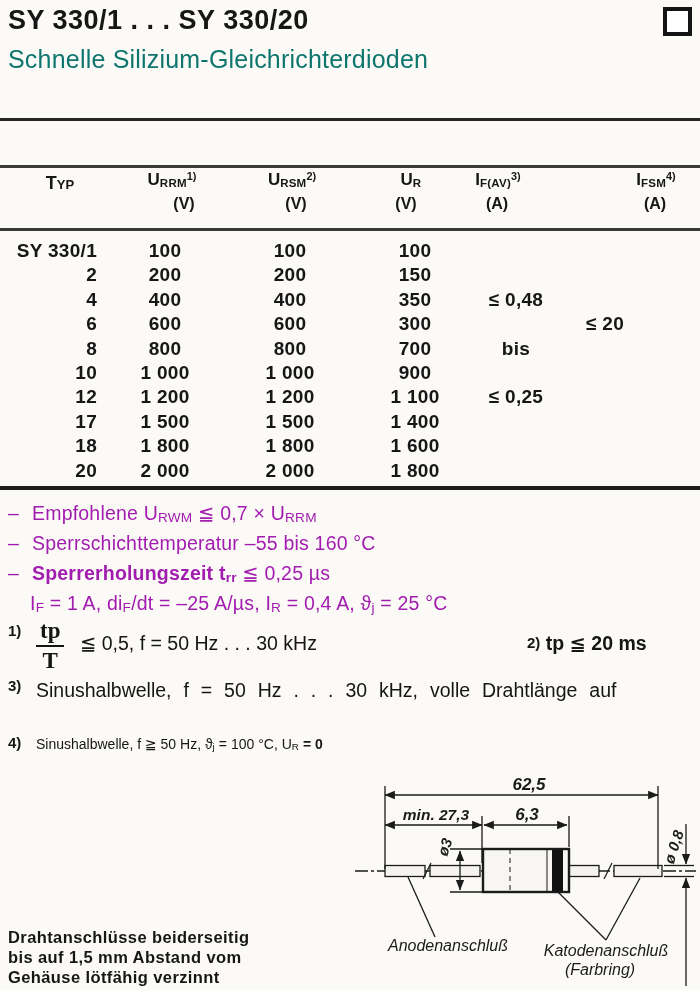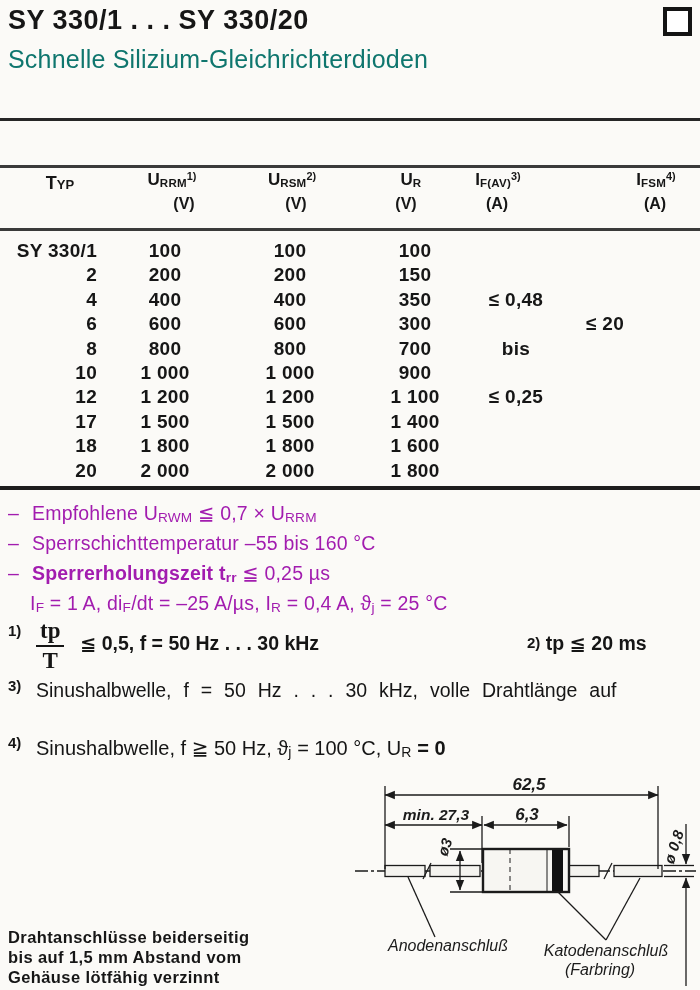--- a/index.html
+++ b/index.html
@@ -40,28 +40,28 @@
   .note .dash{display:inline-block;width:24px;}
   .note sub,.fn sub{font-size:70%;vertical-align:-12%;letter-spacing:.2px;}
   #note1{top:502px;} #note2{top:532px;} #note3{top:562px;}
   #note4{top:592px;left:30px;}
   
   .fnm{font-size:15px;font-weight:bold;}
   #fn1-marker{left:8px;top:622px;}
   #fn1-frac{left:36px;top:618px;font-size:23px;font-weight:bold;text-align:center;font-family:Liberation Serif, serif;}
   #fn1-frac .num{display:block;border-bottom:2.5px solid #141414;padding:0 4px 1px;}
   #fn1-frac .den{display:block;padding-top:1px;}
-  #fn1-text{left:80px;top:632px;font-size:19.5px;font-weight:bold;white-space:nowrap;text-align:center;}
+  #fn1-text{left:80px;top:632px;font-size:19.5px;font-weight:normal;white-space:nowrap;text-align:center;}
   #fn2{left:527px;top:632px;font-size:19.5px;font-weight:bold;white-space:nowrap;}
   #fn2 .fnm{vertical-align:12%;}
   #fn3-marker{left:8px;top:677px;}
   #fn3-line1{left:36px;top:679px;font-size:19.5px;word-spacing:6.5px;white-space:nowrap;}
   #fn3-line2{left:36px;top:705px;font-size:19.5px;white-space:nowrap;}
   #fn4-marker{left:8px;top:734px;}
-  #fn4-text{left:36px;top:736px;font-size:20px;white-space:nowrap;}
+  #fn4-text{left:36px;top:736px;font-size:14px;white-space:nowrap;}
   .fn{color:#151515;}
   
   #drawing{left:338px;top:768px;}
   #drawing text{fill:#1b1b1b;}
   .dimlabel{font-style:italic;font-weight:bold;}
   
   .footer-line{left:8px;font-size:16.5px;font-weight:bold;letter-spacing:.4px;white-space:nowrap;}
   #footer1{top:928px;} #footer2{top:948px;} #footer3{top:968px;}
 </style>
 </head>

